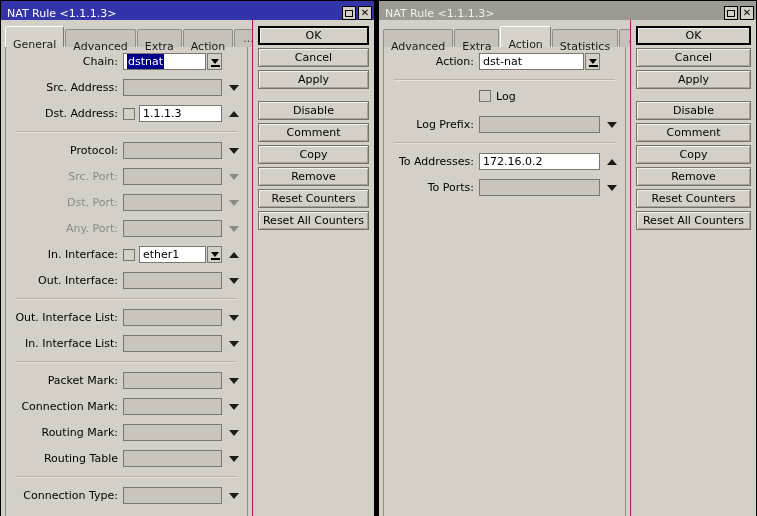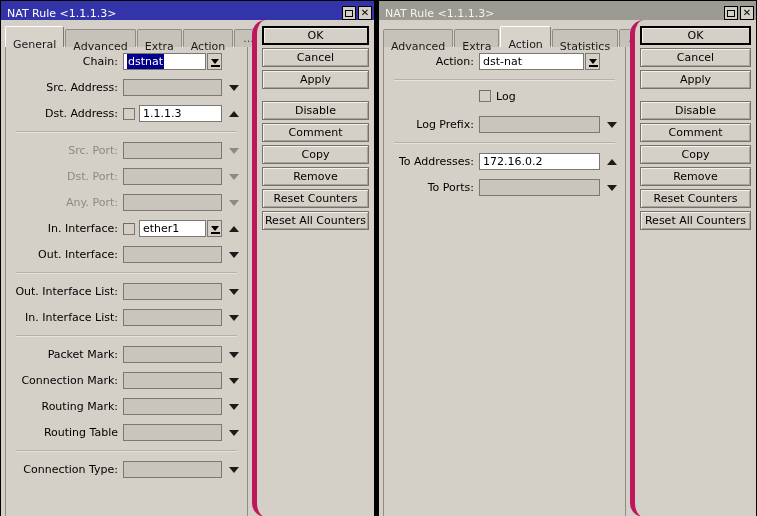--- a/index.html
+++ b/index.html
@@ -73,22 +73,21 @@
   .form-col {
     position: relative;
     flex: 1 1 auto;
     overflow: hidden;
   }
   .btn-col {
     flex: 0 0 auto;
     width: 122px;
     padding: 6px 5px 0 5px;
     box-sizing: border-box;
-    border-left: 5px solid #be185d;
-    border-radius: 14px;
+    border-left: 1px solid #be185d;
   }
   .win-right .btn-col { width: 126px; }
 
   
   .tabstrip {
     position: relative;
     height: 22px;
     margin: 5px 0 0 4px;
     display: flex;
     align-items: flex-end;
@@ -329,20 +328,29 @@
               <div class="ctrl-wrap">
                 <span class="cb"></span>
                 <div class="field enabled">1.1.1.3</div>
                 <span class="arrow">
                   <span class="tri-up"></span>
                 </span>
               </div>
             </div>
             <div class="sep"></div>
             <div class="row">
+              <div class="lbl">Protocol:</div>
+              <div class="ctrl-wrap">
+                <div class="field disabled"></div>
+                <span class="arrow">
+                  <span class="tri-down"></span>
+                </span>
+              </div>
+            </div>
+            <div class="row">
               <div class="lbl dim">Src. Port:</div>
               <div class="ctrl-wrap">
                 <div class="field disabled"></div>
                 <span class="arrow">
                   <span class="tri-down dim"></span>
                 </span>
               </div>
             </div>
             <div class="row">
               <div class="lbl dim">Dst. Port:</div>

